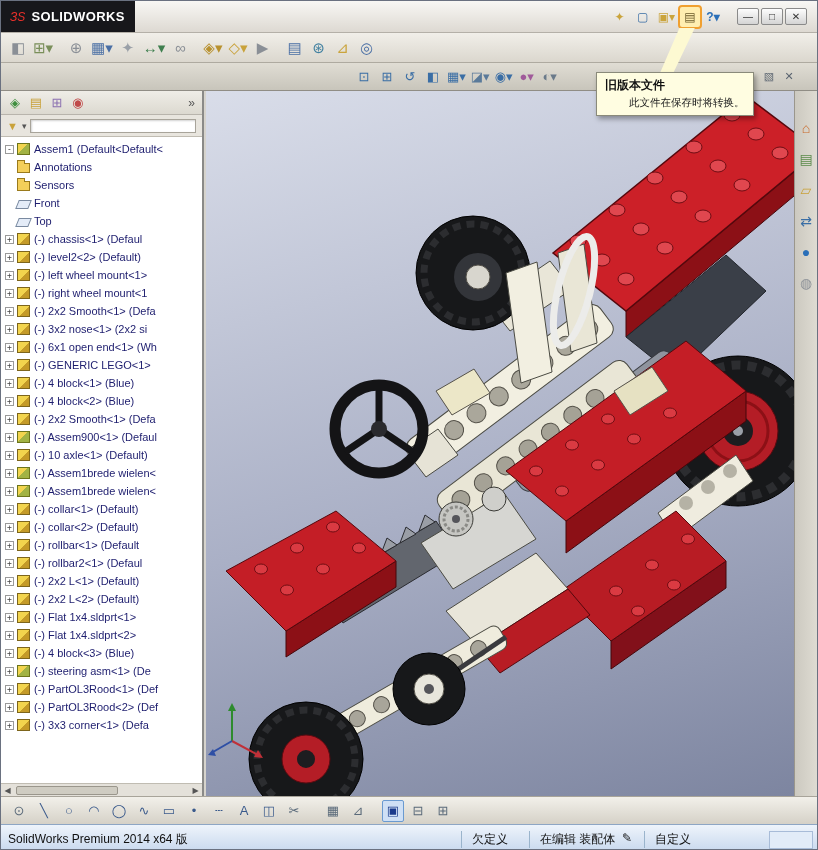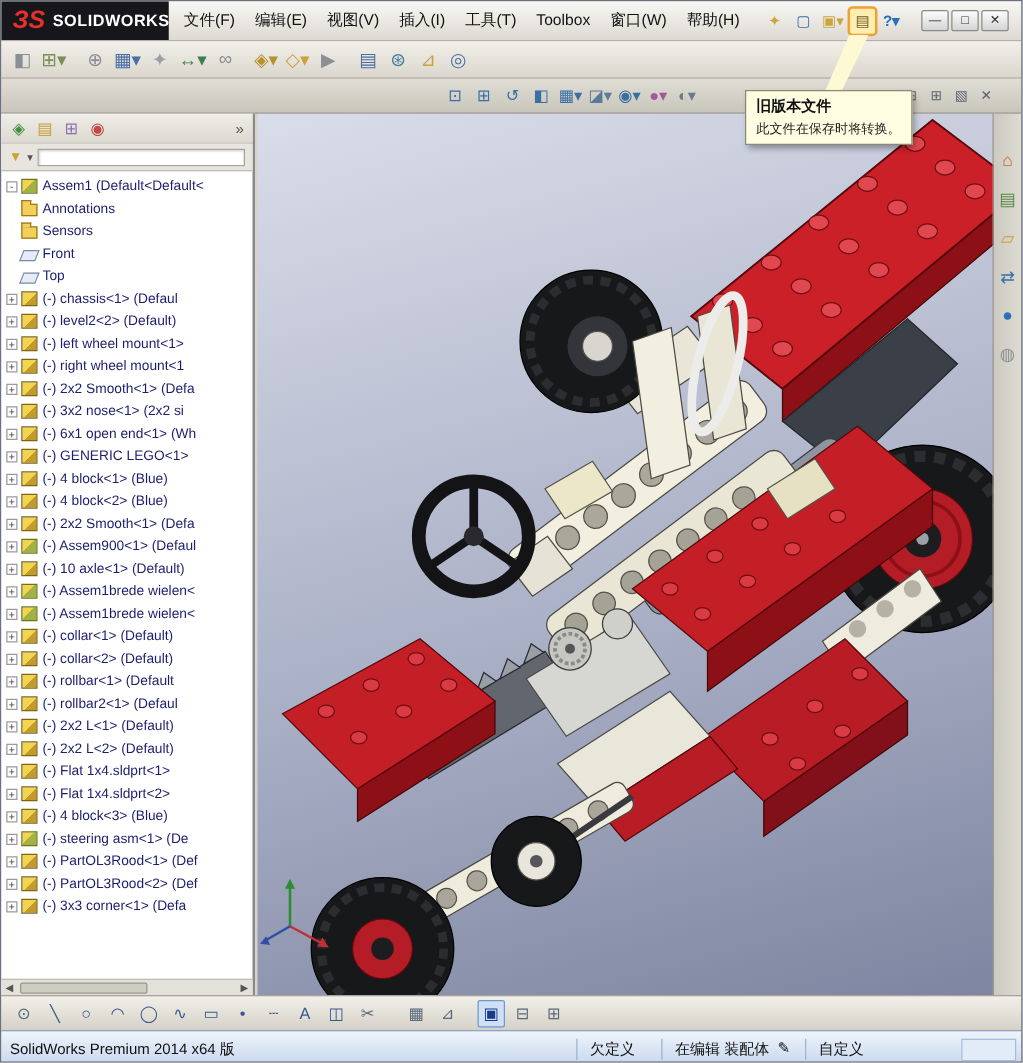--- a/index.html
+++ b/index.html
@@ -7,21 +7,21 @@
   .app{ position:relative; width:818px; height:850px; background:#d6d3cc;
         border:1px solid #6a7180; overflow:hidden;
         font-family:"Liberation Sans", sans-serif; color:#1a1a1a; }
 
   
   .titlebar{ position:absolute; left:0; top:0; width:100%; height:32px;
              background:linear-gradient(#f8f7f4,#ddd9d2); border-bottom:1px solid #b4b0a8;
              display:flex; align-items:center; }
   .logo{ width:134px; height:100%; background:#17171b; color:#fff; display:flex;
          align-items:center; gap:6px; padding:0 9px; flex:none; }
-  .logo .mark{ color:#e8302a; font-weight:bold; font-size:20px; font-style:italic; }
+  .logo .mark{ color:#e8302a; font-weight:normal; font-size:12px; font-style:italic; }
   .logo .txt{ font-weight:bold; font-size:13px; letter-spacing:.4px; }
   .menus{ display:flex; align-items:center; height:100%; margin-left:4px; }
   .menu{ padding:0 8px; font-size:12.5px; line-height:31px; color:#111; }
   .spacer{ flex:1; }
   .quick{ display:flex; align-items:center; gap:3px; margin-right:14px; }
   .quick .ibtn{ min-width:20px; height:20px; font-size:12px; }
   .winbtns{ display:flex; gap:2px; margin-right:10px; }
   .wbtn{ width:22px; height:17px; border:1px solid #8a8a8a; border-radius:2px;
          background:linear-gradient(#fdfdfd,#d4d4d4); font-size:10px; line-height:15px;
          text-align:center; color:#333; }
@@ -106,21 +106,21 @@
   .taskstrip .ibtn{ min-width:18px; height:18px; font-size:14px; }
 
   
   .callout-wedge{ position:absolute; left:652px; top:27px; width:44px; height:46px;
         background:#fdf9d2; z-index:58;
         clip-path:polygon(60% 0, 95% 0, 45% 100%, 15% 100%); }
   .tooltip{ position:absolute; left:595px; top:71px; z-index:60; background:#fffde1;
         border:1px solid #8a8a7a; box-shadow:2px 3px 5px rgba(0,0,0,.35);
         padding:4px 8px 5px; }
   .tooltip .tt-title{ font-size:12px; font-weight:bold; color:#111; }
-  .tooltip .tt-body{ font-size:10.5px; color:#222; margin-top:2px; }
+  .tooltip .tt-body{ font-size:10.5px; color:#222; margin-top:2px;margin-left:24px; }
 
   
   .sketchbar{ position:absolute; left:0; top:795px; width:100%; height:28px;
               background:linear-gradient(#f2f0ea,#d5d1c7); border-top:1px solid #a8a49a;
               display:flex; align-items:center; gap:3px; padding-left:7px; }
   .sketchbar .ibtn{ font-size:13px; }
 
   
   .statusbar{ position:absolute; left:0; top:823px; width:100%; height:27px;
               background:linear-gradient(#eef4fb,#c9d9ee); border-top:1px solid #8ea6c4; }
@@ -136,31 +136,20 @@
 </head>
 <body>
 
 <div class="app">
 
   <div class="titlebar">
     <div class="logo">
       <span class="mark">ЗS</span>
       <span class="txt">SOLIDWORKS</span>
     </div>
-    <div class="menus">
-
-    <span class="menu">文件(F)</span>
-        <span class="menu">编辑(E)</span>
-        <span class="menu">视图(V)</span>
-        <span class="menu">插入(I)</span>
-        <span class="menu">工具(T)</span>
-        <span class="menu">Toolbox</span>
-        <span class="menu">窗口(W)</span>
-        <span class="menu">帮助(H)</span>
-      </div>
     <div class="spacer"></div>
     <div class="quick">
 
     <span class="ibtn" style="color:#caa43c">✦</span>
         <span class="ibtn" style="color:#3a6ea5">▢</span>
         <span class="ibtn" style="color:#caa43c">▣▾</span>
         <span class="ibtn" style="color:#6a5a2a;background:#ffeeb0;outline:2px solid #f0a030">▤</span>
         <span class="ibtn" style="color:#2a6fb8;font-weight:bold">?▾</span>
       </div>
     <div class="winbtns">

